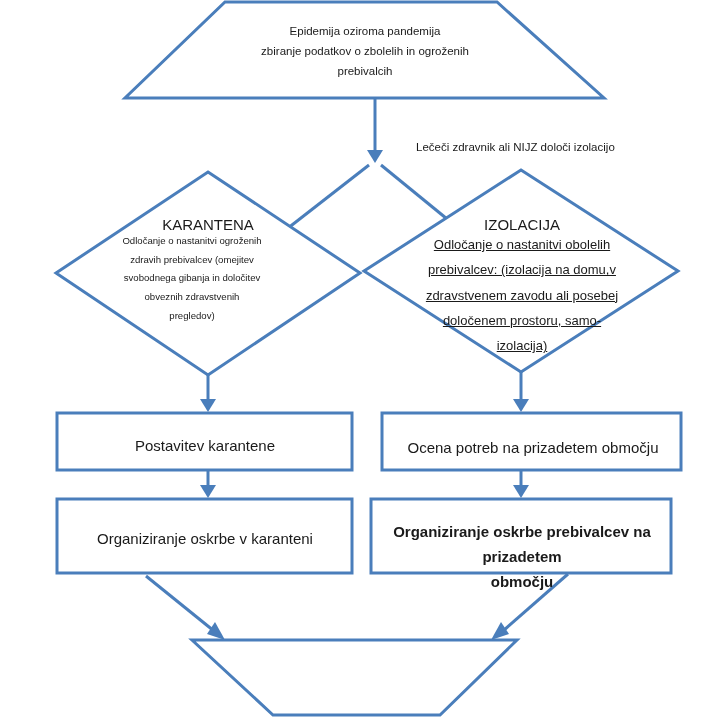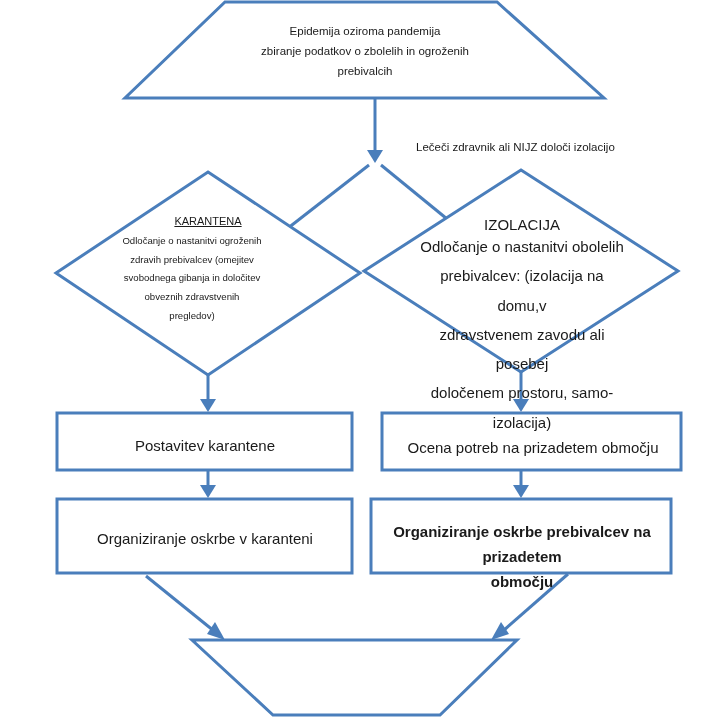--- a/index.html
+++ b/index.html
@@ -53,42 +53,42 @@
     left: 210px;
     top: 22px;
     width: 310px;
     font-size: 11.5px;
     line-height: 1.72;
   }
   .t-diamond-left-title {
     left: 110px;
     top: 213px;
     width: 196px;
-    font-size: 11px;
-    text-decoration: underline;
+    font-size: 15px;
   }
   .t-diamond-left-body {
     left: 88px;
     top: 232px;
     width: 208px;
     font-size: 9.6px;
     line-height: 1.95;
   }
   .t-diamond-right-title {
     left: 424px;
     top: 213px;
     width: 196px;
     font-size: 15px;
   }
   .t-diamond-right-body {
     left: 414px;
     top: 232px;
     width: 216px;
-    font-size: 15px;
+    font-size: 13px;
     line-height: 1.95;
+    text-decoration: underline;
   }
   .t-rect {
     font-size: 15px;
   }
   .t-rect-l1 { left: 62px;  top: 434px; width: 286px; }
   .t-rect-l2 { left: 62px;  top: 527px; width: 286px; }
   .t-rect-r1 { left: 387px; top: 436px; width: 292px; }
   .t-rect-r2 { left: 376px; top: 519px; width: 292px; line-height: 1.68; font-weight: bold; }
   .t-bottom {
     left: 230px;

